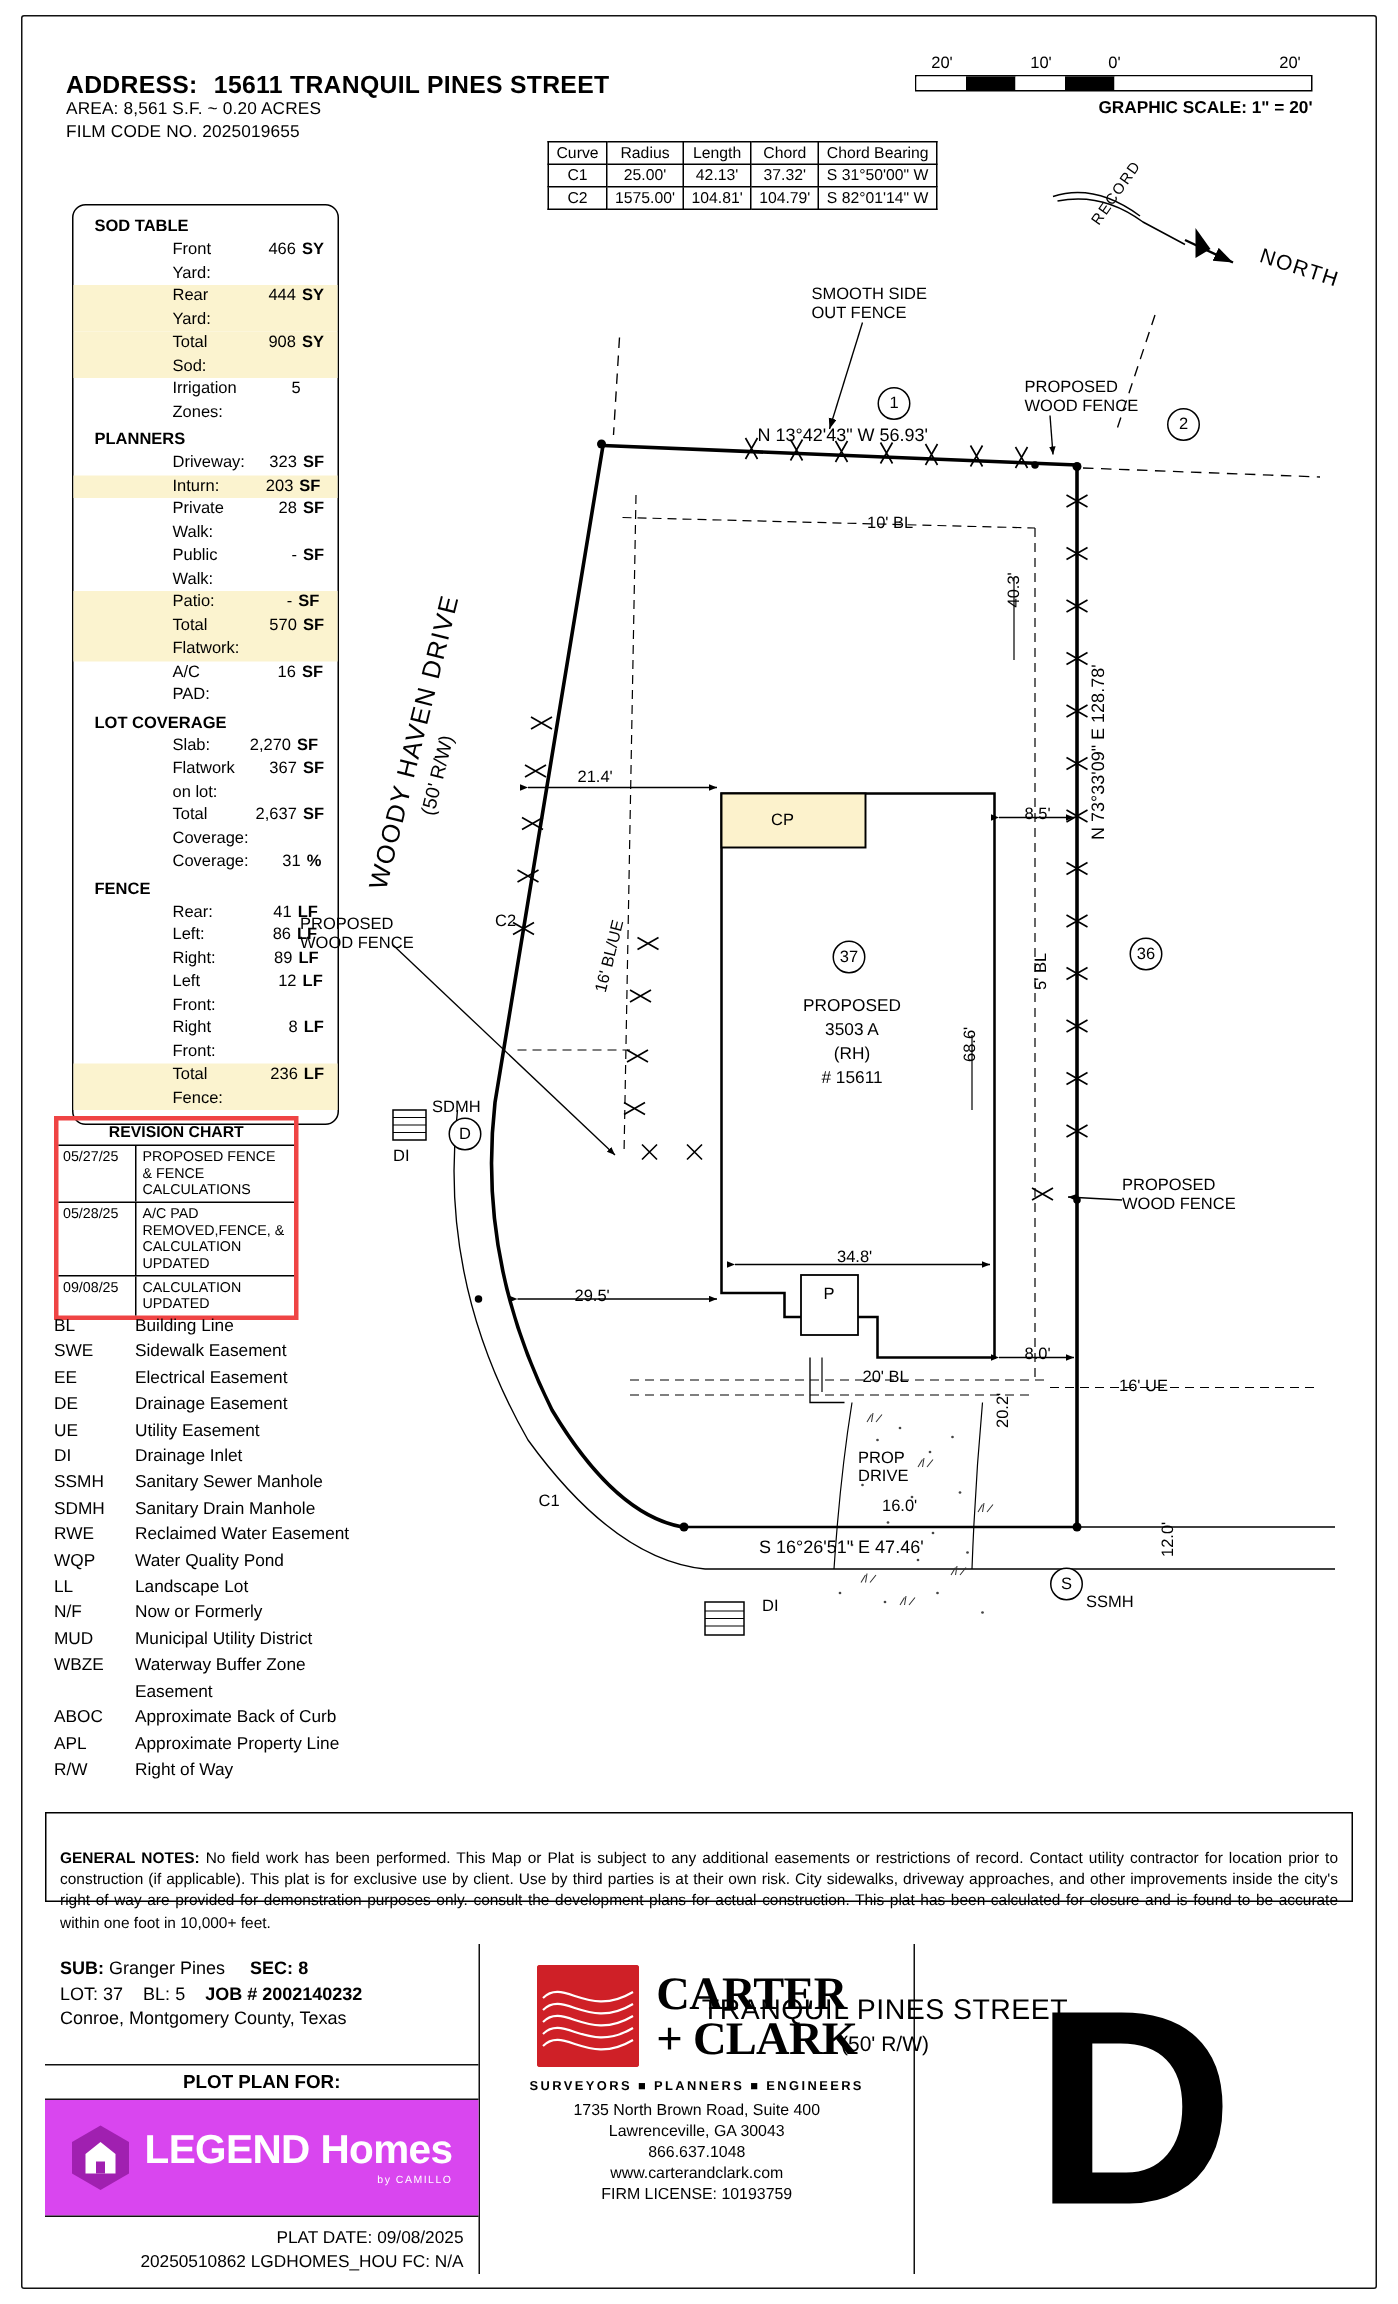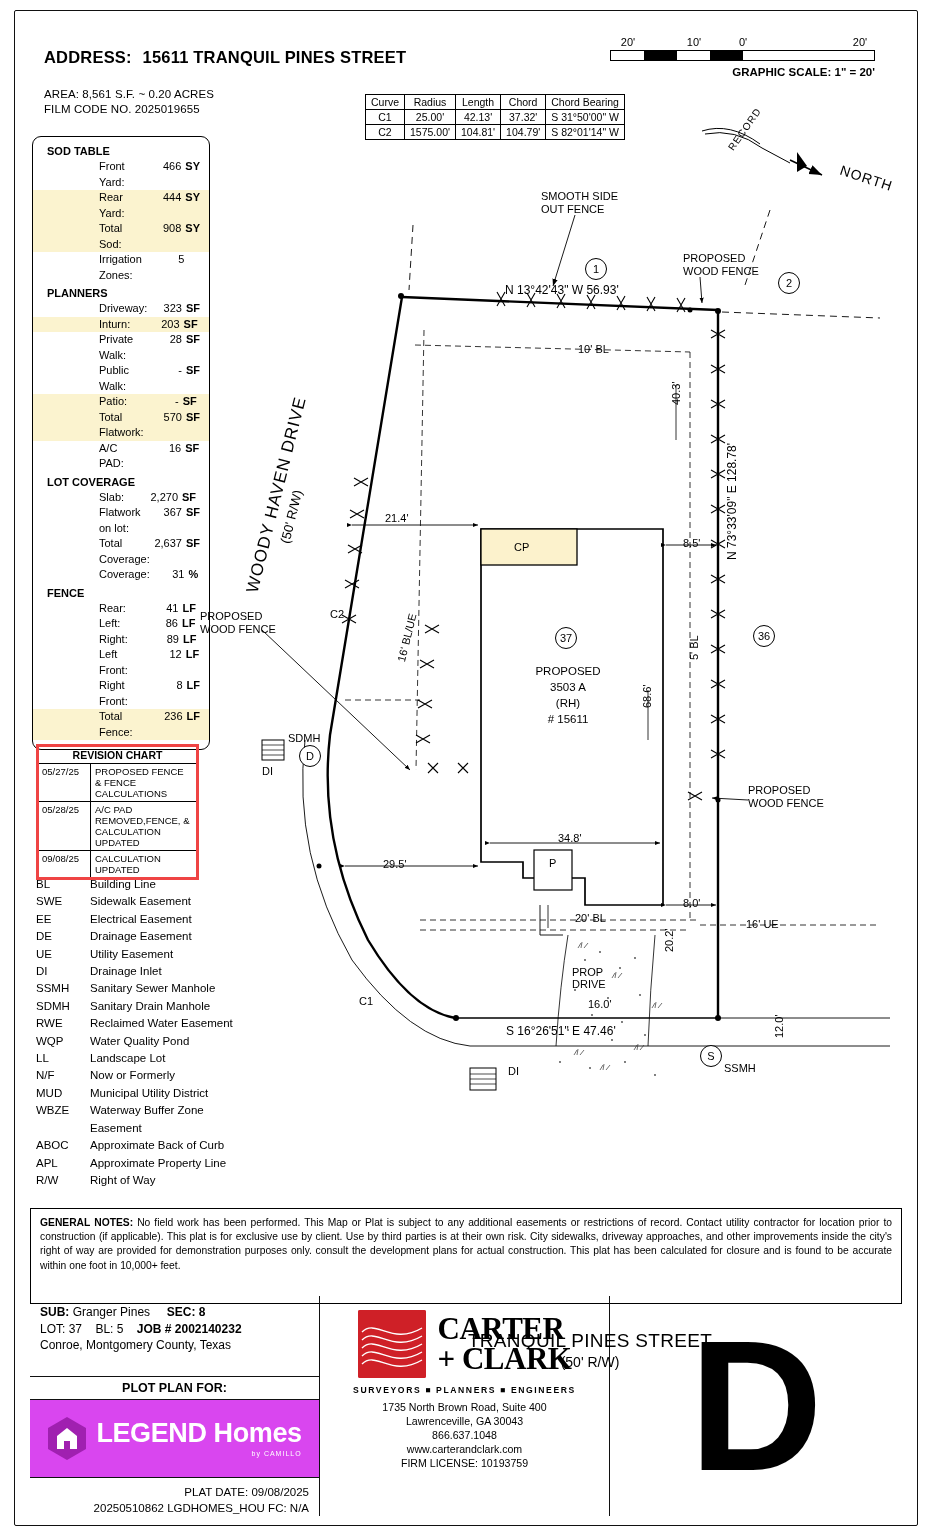--- a/index.html
+++ b/index.html
@@ -18,40 +18,40 @@
     width: 904px; height: 1516px;
     border: 1.5px solid #111;
     border-radius: 2px;
   }
   .abs { position: absolute; }
 
   
   #addr-block { left: 44px; top: 48px; }
   .addr-line { font-size: 16.5px; font-weight: bold; letter-spacing:.2px; white-space:nowrap;}
   .addr-line .lbl { margin-right: 6px; }
-  .addr-sub { font-size: 11.5px; margin-top: 21px; letter-spacing:.1px;}
+  .addr-sub { font-size: 11.5px; margin-top: 0; letter-spacing:.1px;}
 
   
   #scalebox { left: 610px; top: 36px; width: 265px; }
   .scale-nums { position: relative; height: 14px; font-size: 11px; }
   .scale-nums span { position:absolute; transform: translateX(-50%); }
   .scale-bar { position: relative; height: 11px; border: 1px solid #000; display:flex; }
   .scale-bar div { height: 100%; }
   .scale-cap { text-align: right; font-size: 11.5px; font-weight: bold; margin-top: 5px; }
 
   
   #curve-table { left: 365px; top: 94px; border-collapse: collapse; font-size: 10.5px; }
   #curve-table td, #curve-table th {
     border: 1px solid #000; padding: 1px 5px; font-weight: normal; text-align:center; white-space:nowrap;
   }
   #curve-table th { font-weight: normal; }
 
   
   #sodbox {
-    left: 32px; top: 136px; width: 178px;
+    left: 48px; top: 136px; width: 178px;
     border: 1px solid #000; border-radius: 9px;
     padding: 8px 0 9px 0; font-size: 11px;
   }
   .sod-head { font-weight: bold; font-size: 11px; padding: 0 0 2px 14px; }
   .sod-row { display:flex; padding: 0 9px 0 22px; line-height: 15.5px; }
   .sod-row .k { flex: 1 1 auto; margin-left: 44px; }
   .sod-row .v { width: 54px; text-align: right; }
   .sod-row .u { width: 22px; text-align: left; padding-left:4px; font-weight:bold;}
   .hl { background: #fbf3cf; }
   .sod-gap { height: 4px; }
@@ -66,22 +66,22 @@
 
   
   #legend { left: 36px; top: 876px; font-size: 11.5px; }
   .leg-row { display:flex; line-height: 17.4px; justify-content: flex-end; }
   .leg-row .ab { width: 54px; }
   .leg-row .de { flex: 1; }
   .leg-cont { padding-left: 54px; line-height:17.4px;}
 
   
   #notes {
-    left: 30px; top: 1208px; width: 872px; height: 96px;
-    border: 1px solid #000; padding: 7px 9px;
+    left: 30px; top: 1208px; width: 872px; height: 60px;
+    border: 1px solid #000; padding: 24px 9px;
     font-size: 10.3px; line-height: 14.2px; text-align: justify;
   }
   #notes b { font-weight: bold; }
 
   
   #tb { left: 30px; top: 1296px; width: 872px; height: 220px; }
   .tb-col { position: absolute; top:0; bottom:0; }
   #tb-left { left: 0; width: 290px; border-right: 1px solid #111; }
   #tb-mid { left: 290px; width: 290px; border-right: 1px solid #111; }
   #tb-right { left: 580px; width: 292px; }

